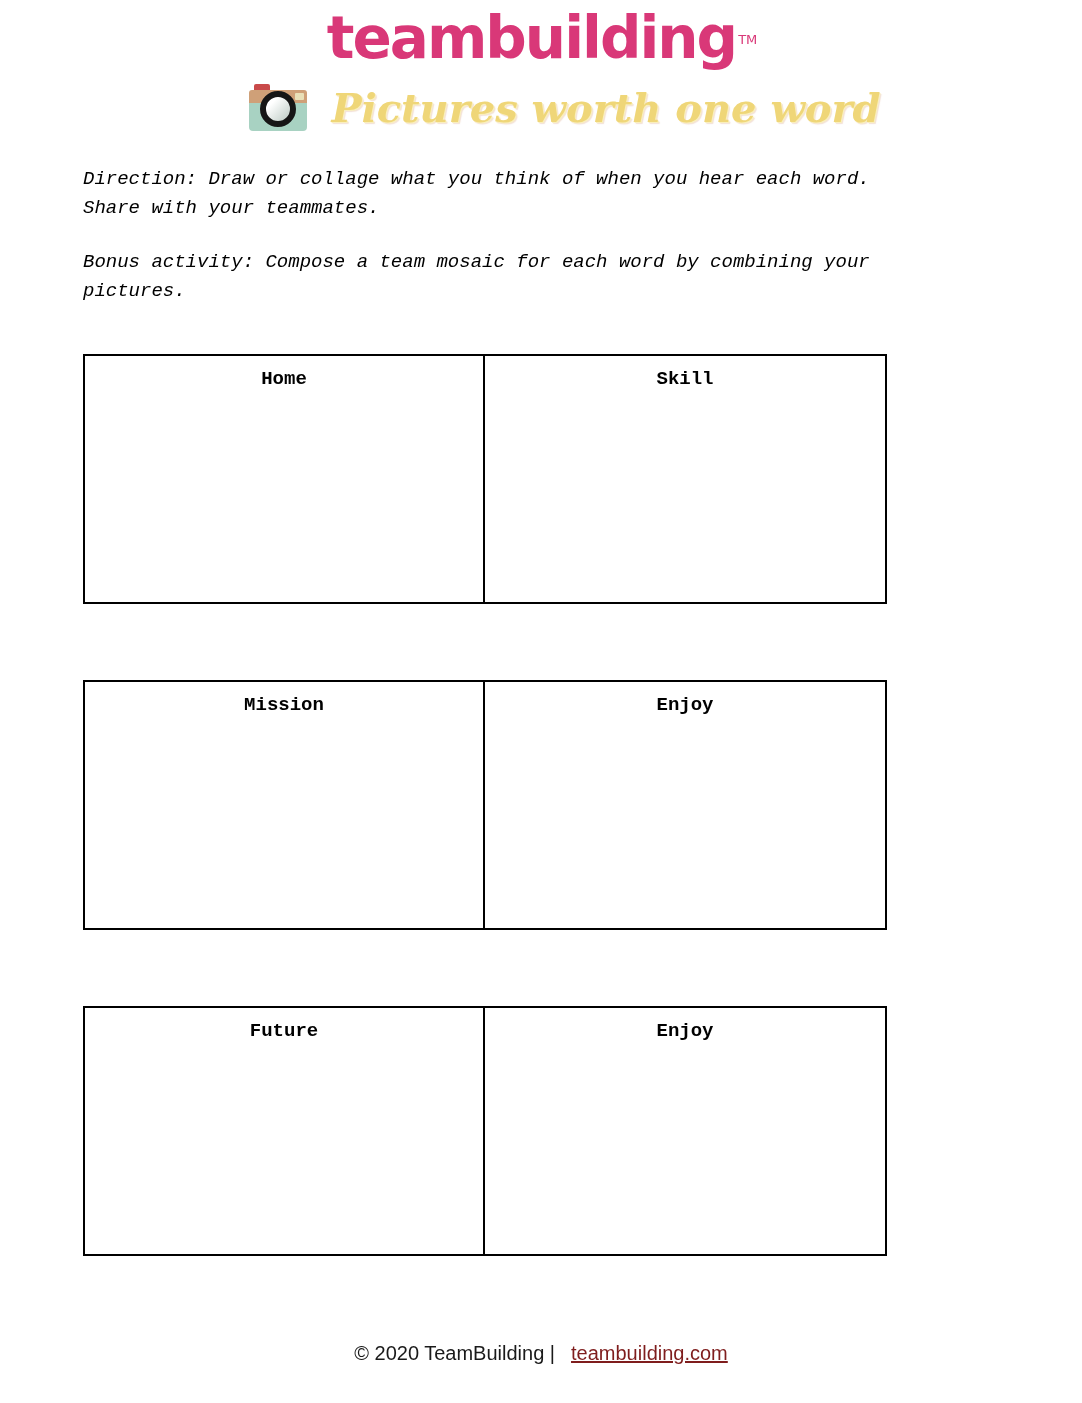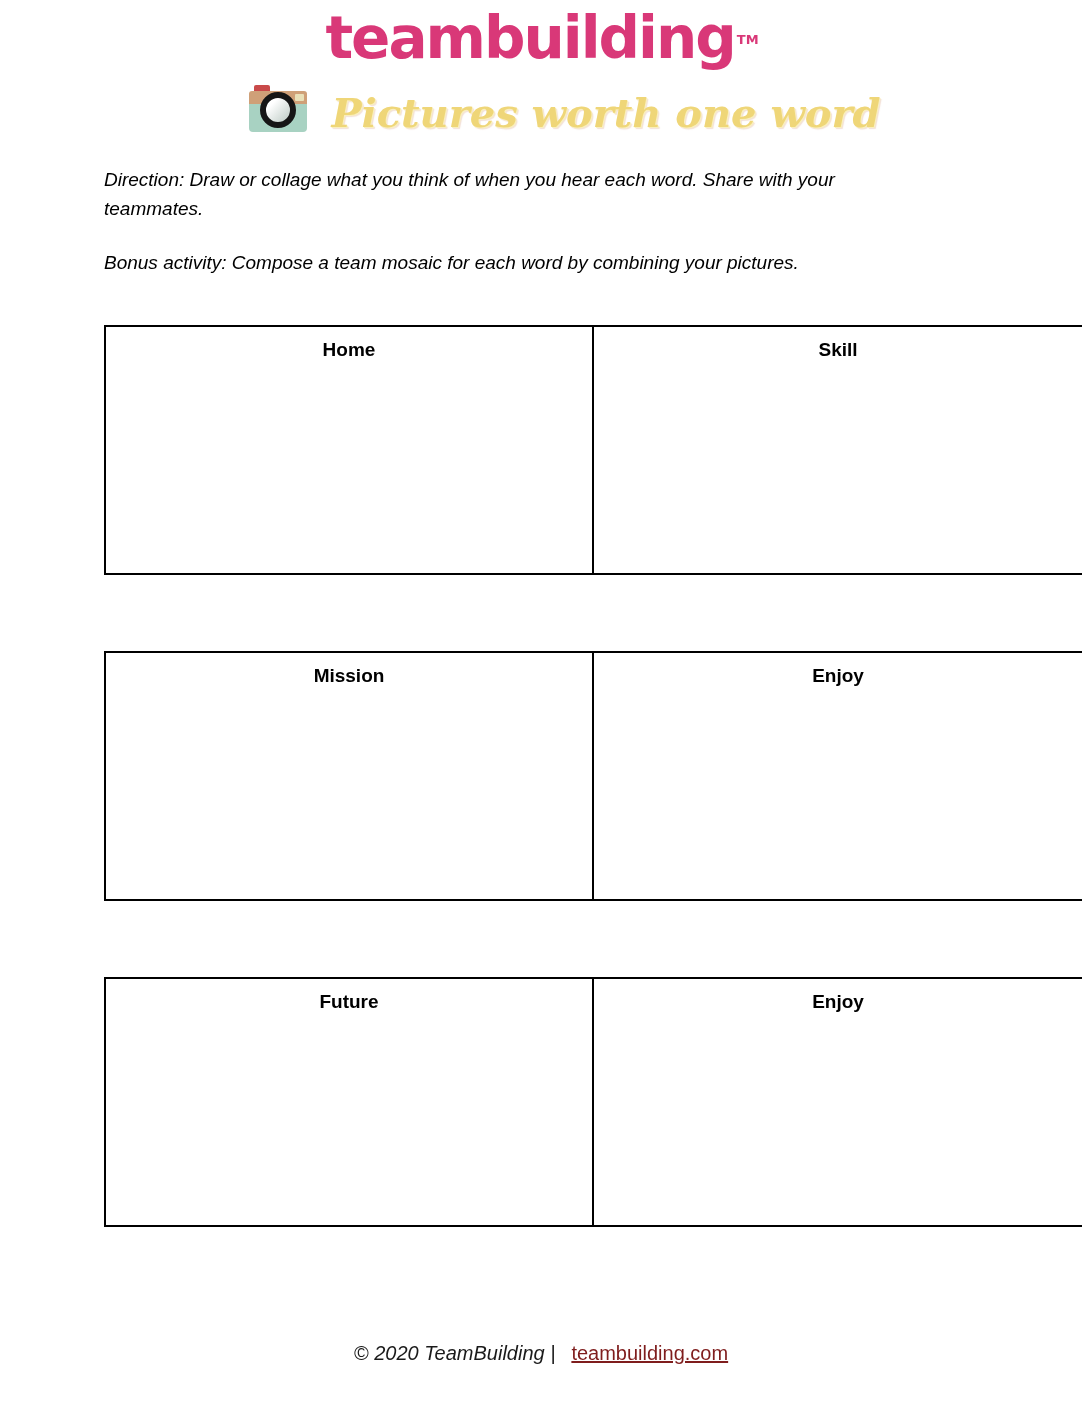--- a/index.html
+++ b/index.html
@@ -22,33 +22,33 @@
     font-family: "DejaVu Sans", sans-serif;
     font-weight: 700;
     font-size: 58px;
     letter-spacing: -2px;
     color: #d93878;
     line-height: 64px;
   }
   .logo-tm {
     display: inline-block;
     font-size: 13px;
-    font-weight: 700;
+    font-weight: 400;
     letter-spacing: 0;
     vertical-align: top;
     position: relative;
     top: 2px;
     left: 2px;
   }
 
   .subtitle-row {
     margin-top: 13px;
     height: 50px;
     display: flex;
-    align-items: flex-end;
+    align-items: center;
     justify-content: center;
     gap: 24px;
     padding-left: 48px;
   }
 
   
   .camera { position: relative; width: 58px; height: 48px; flex: 0 0 auto; }
   .camera-button {
     position: absolute; left: 5px; top: 0; width: 16px; height: 10px;
     background: #c94a4a; border-radius: 2px;
@@ -76,33 +76,33 @@
     font-style: italic;
     font-weight: 700;
     font-size: 40px;
     line-height: 1;
     color: #efd678;
     text-shadow: 1px 1px 0 #f9efbe, 2px 2px 1px rgba(220, 170, 140, 0.35);
     white-space: nowrap;
   }
 
   
-  .content { padding: 0 104px; }
+  .content { padding: 0 83px; font-family: Liberation Mono, monospace; }
   .instruction {
     font-style: italic;
     font-size: 19px;
     line-height: 29px;
     max-width: 790px;
   }
   .instruction.direction { margin-top: 32px; }
   .instruction.bonus { margin-top: 25px; }
 
   
   .word-table {
-    width: 980px;
+    width: 804px;
     height: 250px;
     border: 2px solid #000000;
     display: flex;
   }
   .word-table.first { margin-top: 48px; }
   .word-table.spaced { margin-top: 76px; }
   .word-cell {
     flex: 1 1 50%;
     padding-top: 12px;
     text-align: center;
@@ -118,21 +118,21 @@
     text-align: center;
     font-size: 20px;
     color: #1a1a1a;
   }
   .footer-link {
     color: #7f1d1d;
     text-decoration: underline;
     margin-left: 6px;
     cursor: pointer;
   }
-  .footer-copy { margin-right: 10px; font-style: italic; }
+  .footer-copy { margin-right: 10px; }
 </style>
 </head>
 <body>
 
 <div class="page">
 
   <div class="logo-row">
     <span class="logo"><span>teambuilding</span><span class="logo-tm">TM</span></span>
   </div>
 

